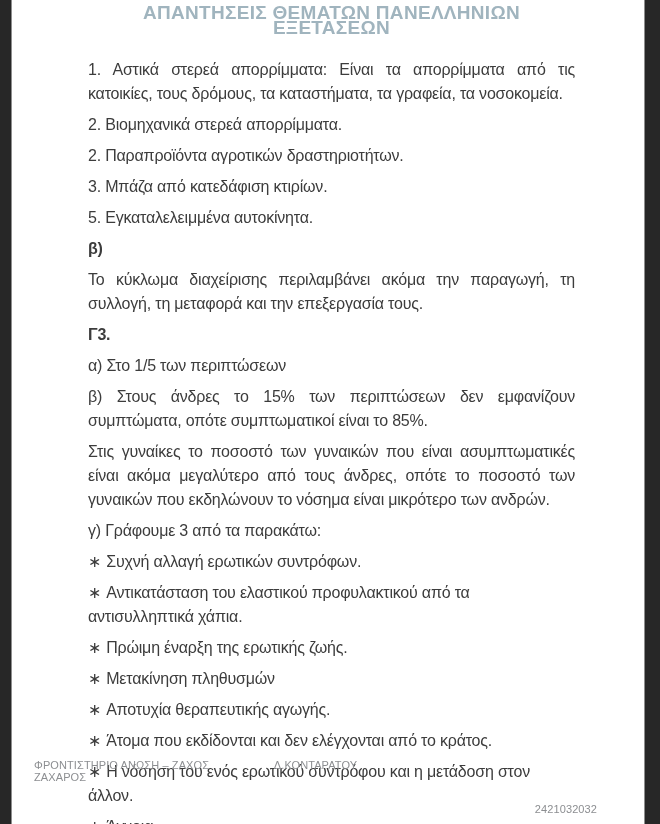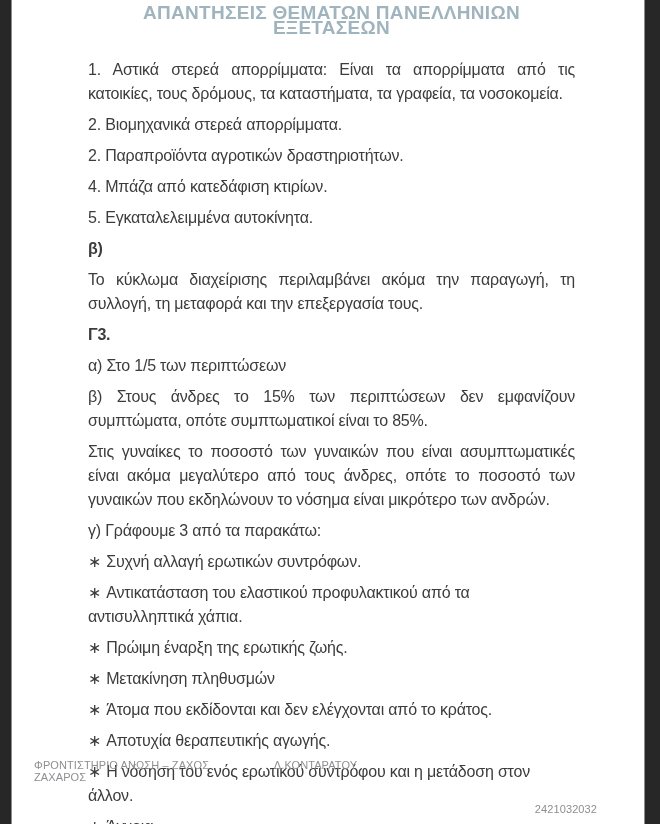--- a/index.html
+++ b/index.html
@@ -67,38 +67,38 @@
 <body>
 
 <div class="page">
   <div class="content">
 
     <h1 class="title">ΑΠΑΝΤΗΣΕΙΣ ΘΕΜΑΤΩΝ ΠΑΝΕΛΛΗΝΙΩΝ ΕΞΕΤΑΣΕΩΝ</h1>
 
     <p class="para just">1. Αστικά στερεά απορρίμματα: Είναι τα απορρίμματα από τις κατοικίες, τους δρόμους, τα καταστήματα, τα γραφεία, τα νοσοκομεία.</p>
     <p class="para">2. Βιομηχανικά στερεά απορρίμματα.</p>
     <p class="para">2. Παραπροϊόντα αγροτικών δραστηριοτήτων.</p>
-    <p class="para">4. Μπάζα από κατεδάφιση κτιρίων.</p>
+    <p class="para">3. Μπάζα από κατεδάφιση κτιρίων.</p>
     <p class="para">5. Εγκαταλελειμμένα αυτοκίνητα.</p>
 
     <p class="para head">β)</p>
     <p class="para just">Το κύκλωμα διαχείρισης περιλαμβάνει ακόμα την παραγωγή, τη συλλογή, τη μεταφορά και την επεξεργασία τους.</p>
 
     <p class="para head">Γ3.</p>
     <p class="para">α) Στο 1/5 των περιπτώσεων</p>
     <p class="para just">β) Στους άνδρες το 15% των περιπτώσεων δεν εμφανίζουν συμπτώματα, οπότε συμπτωματικοί είναι το 85%.</p>
     <p class="para just">Στις γυναίκες το ποσοστό των γυναικών που είναι ασυμπτωματικές είναι ακόμα μεγαλύτερο από τους άνδρες, οπότε το ποσοστό των γυναικών που εκδηλώνουν το νόσημα είναι μικρότερο των ανδρών.</p>
     <p class="para">γ) Γράφουμε 3 από τα παρακάτω:</p>
 
     <p class="para bullet"><span class="glyph">∗</span><span>Συχνή αλλαγή ερωτικών συντρόφων.</span></p>
     <p class="para bullet"><span class="glyph">∗</span><span>Αντικατάσταση του ελαστικού προφυλακτικού από τα αντισυλληπτικά χάπια.</span></p>
     <p class="para bullet"><span class="glyph">∗</span><span>Πρώιμη έναρξη της ερωτικής ζωής.</span></p>
     <p class="para bullet"><span class="glyph">∗</span><span>Μετακίνηση πληθυσμών</span></p>
+    <p class="para bullet"><span class="glyph">∗</span><span>Αποτυχία θεραπευτικής αγωγής.</span></p>
     <p class="para bullet"><span class="glyph">∗</span><span>Άτομα που εκδίδονται και δεν ελέγχονται από το κράτος.</span></p>
-    <p class="para bullet"><span class="glyph">∗</span><span>Αποτυχία θεραπευτικής αγωγής.</span></p>
     <p class="para bullet"><span class="glyph">∗</span><span>Η νόσηση του ενός ερωτικού συντρόφου και η μετάδοση στον άλλον.</span></p>
     <p class="para bullet"><span class="glyph">∗</span><span>Άγνοια</span></p>
 
   </div>
 
   <div class="footer">
     <span class="f-left">ΦΡΟΝΤΙΣΤΗΡΙΟ ΑΝΩΣΗ – ΖΑΧΟΣ ΖΑΧΑΡΟΣ</span>
     <span class="f-center">Δ.ΚΟΝΤΑΡΑΤΟΥ</span>
     <span class="f-right">2421032032</span>
   </div>

